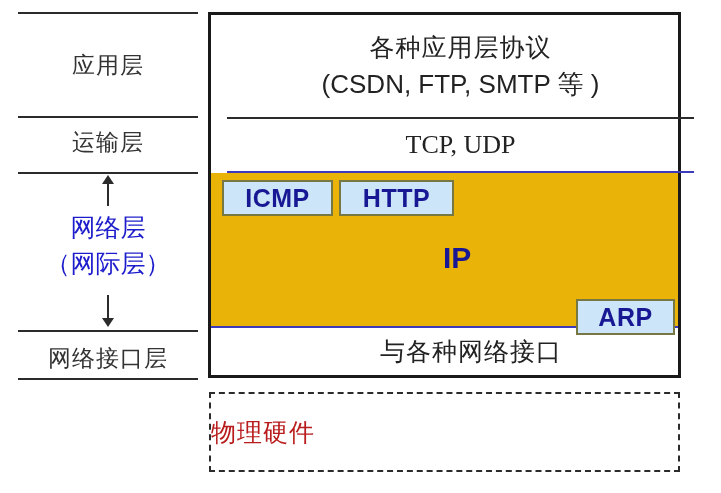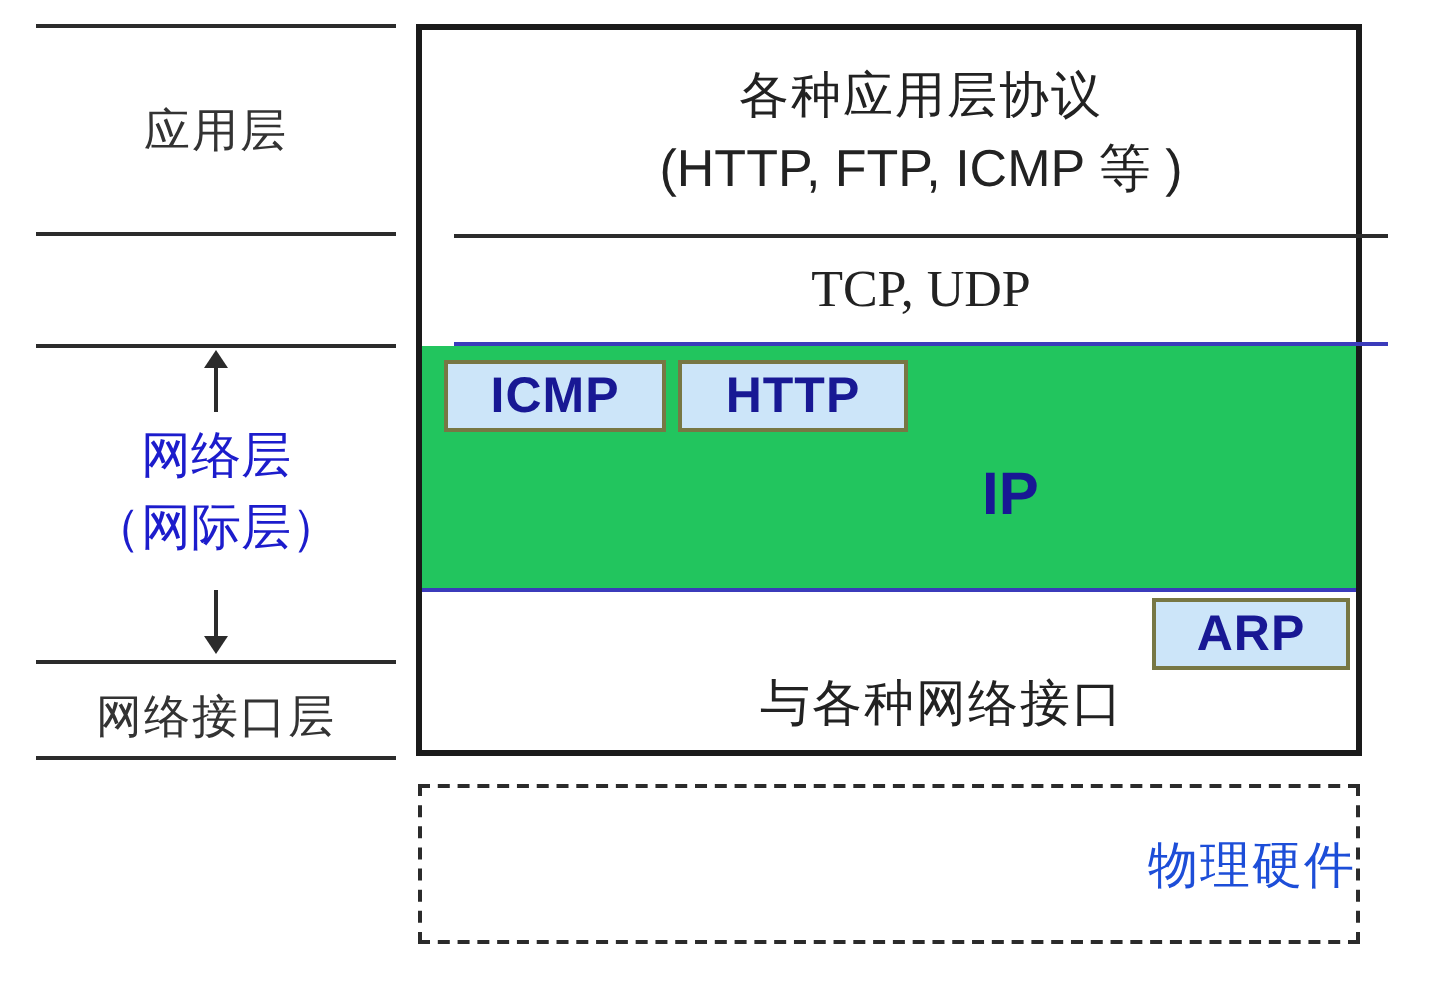--- a/index.html
+++ b/index.html
@@ -137,22 +137,22 @@
     font-family: Liberation Serif, serif;
     font-size: 26px;
   }
 
   
   .row-ip {
     position: absolute;
     left: 0;
     top: 158px;
     width: 100%;
-    height: 123px;
-    background: #22c55e;
+    height: 155px;
+    background: #eab308;
     border-bottom: 2.5px solid #3b3bbb;
     box-sizing: border-box;
   }
   .proto-box {
     position: absolute;
     background: #CCE5F9;
     border: 2px solid #777744;
     box-sizing: border-box;
     display: flex;
     align-items: center;
@@ -163,26 +163,25 @@
     font-size: 25px;
     letter-spacing: 0.5px;
   }
   .proto-icmp { left: 11px;  top: 7px;  width: 111px; height: 36px; }
   .proto-igmp { left: 128px; top: 7px;  width: 115px; height: 36px; }
   .proto-arp  { left: 365px; top: 126px; width: 99px;  height: 36px; }
 
   .ip-label {
     position: absolute;
     left: 232px;
-    top: 58px;
+    top: 68px;
     color: #181894;
     font-family: "Liberation Sans", sans-serif;
     font-weight: bold;
     font-size: 30px;
-    margin-left: 48px;
   }
 
   .row-netif {
     top: 313px;
     height: 47px;
     font-family: "DejaVu Sans", sans-serif;
     font-size: 25px;
     letter-spacing: 1px;
     padding-left: 21px;
   }
@@ -191,22 +190,22 @@
   .hw-box {
     position: absolute;
     left: 209px;
     top: 392px;
     width: 471px;
     height: 80px;
     border: 2.5px dashed #2b2b2b;
     box-sizing: border-box;
     display: flex;
     align-items: center;
-    justify-content: flex-end;
-    color: #1d4ed8;
+    justify-content: flex-start;
+    color: #b91c1c;
     font-family: Liberation Mono, monospace;
     font-size: 25px;
     letter-spacing: 1px;
   }
 
   
   .watermark {
     position: absolute;
     right: 8px;
     bottom: 6px;
@@ -224,38 +223,39 @@
   <div class="left-col">
 
     <div class="left-rule r0"></div>
     <div class="left-rule r1"></div>
     <div class="left-rule r2"></div>
     <div class="left-rule r3"></div>
     <div class="left-rule r4"></div>
 
     <div class="left-cap app">应用层</div>
 
+    <div class="left-cap trans">运输层</div>
 
     <div class="arrow-head up"></div>
     <div class="arrow-stem up"></div>
 
     <div class="left-cap-blue l1">网络层</div>
     <div class="left-cap-blue l2">（网际层）</div>
 
     <div class="arrow-stem down"></div>
     <div class="arrow-head down"></div>
 
     <div class="left-cap netif">网络接口层</div>
   </div>
 
   <div class="stack">
 
     <div class="row row-app">
       <div class="app-line1">各种应用层协议</div>
-      <div class="app-line2">(HTTP, FTP, ICMP  等 )</div>
+      <div class="app-line2">(CSDN, FTP, SMTP  等 )</div>
     </div>
 
     <div class="row row-trans">
       <span>TCP, UDP</span>
     </div>
 
     <div class="row-ip">
       <div class="proto-box proto-icmp">
         <span>ICMP</span>
       </div>

